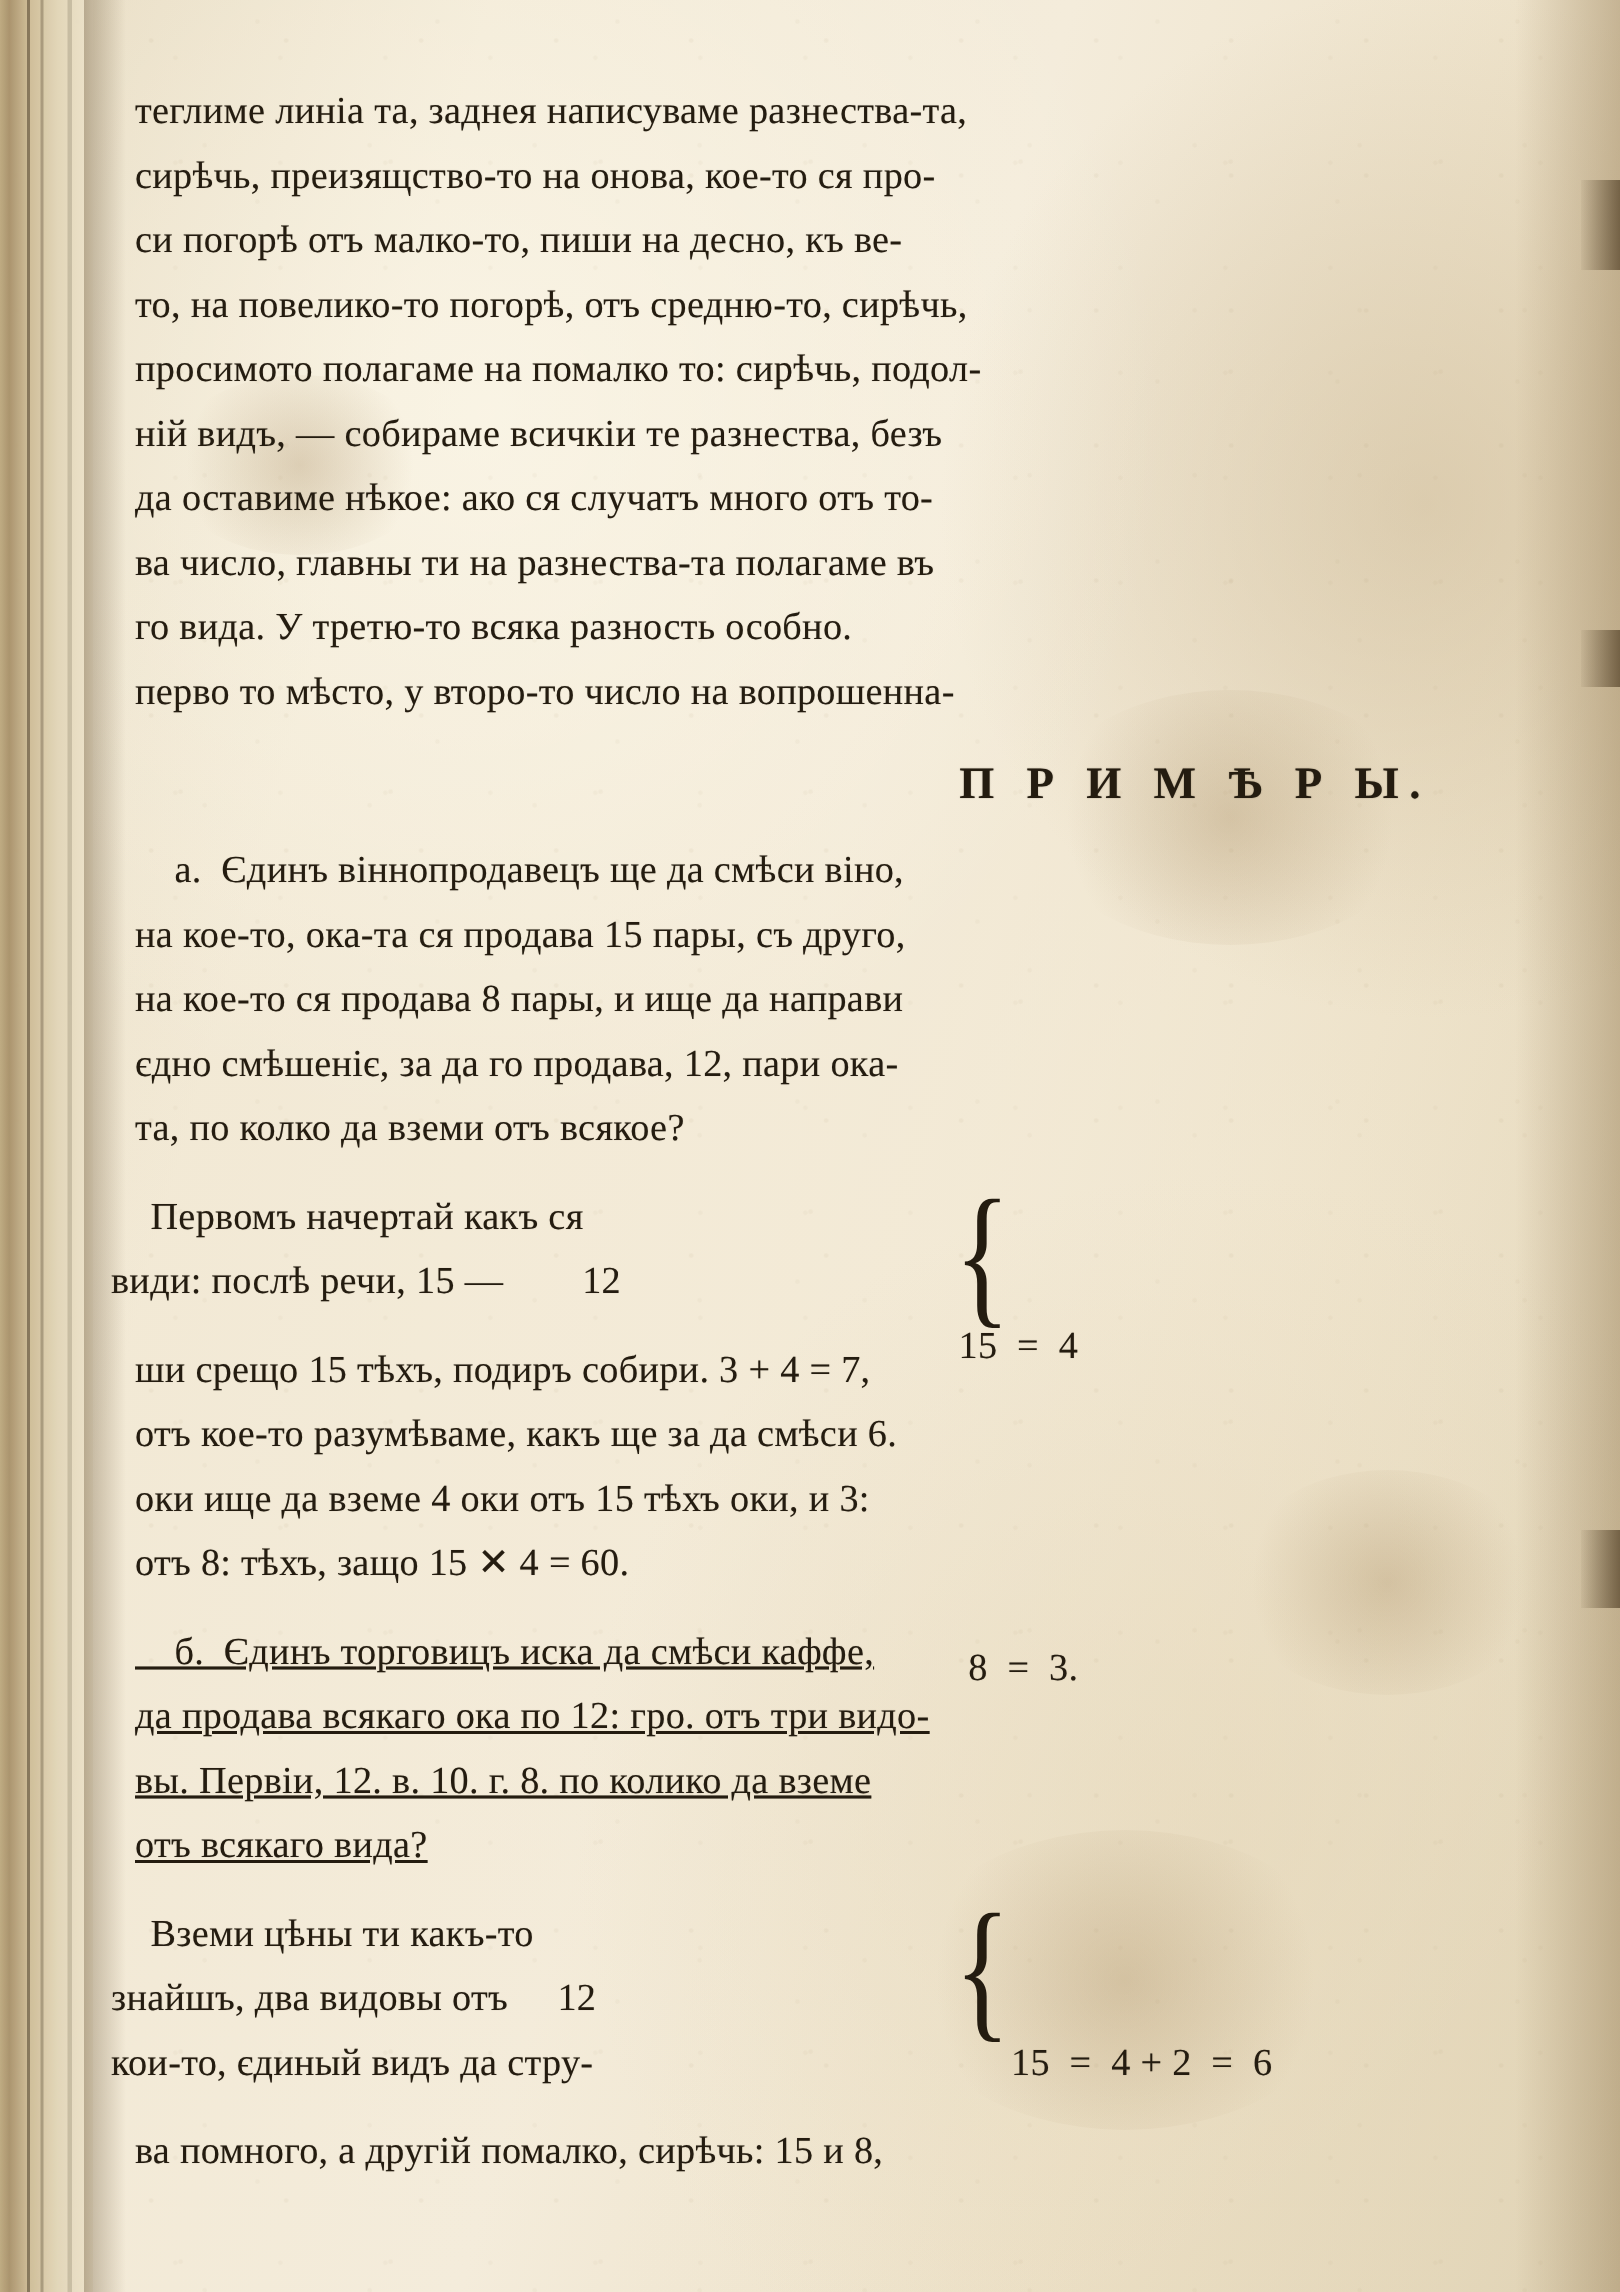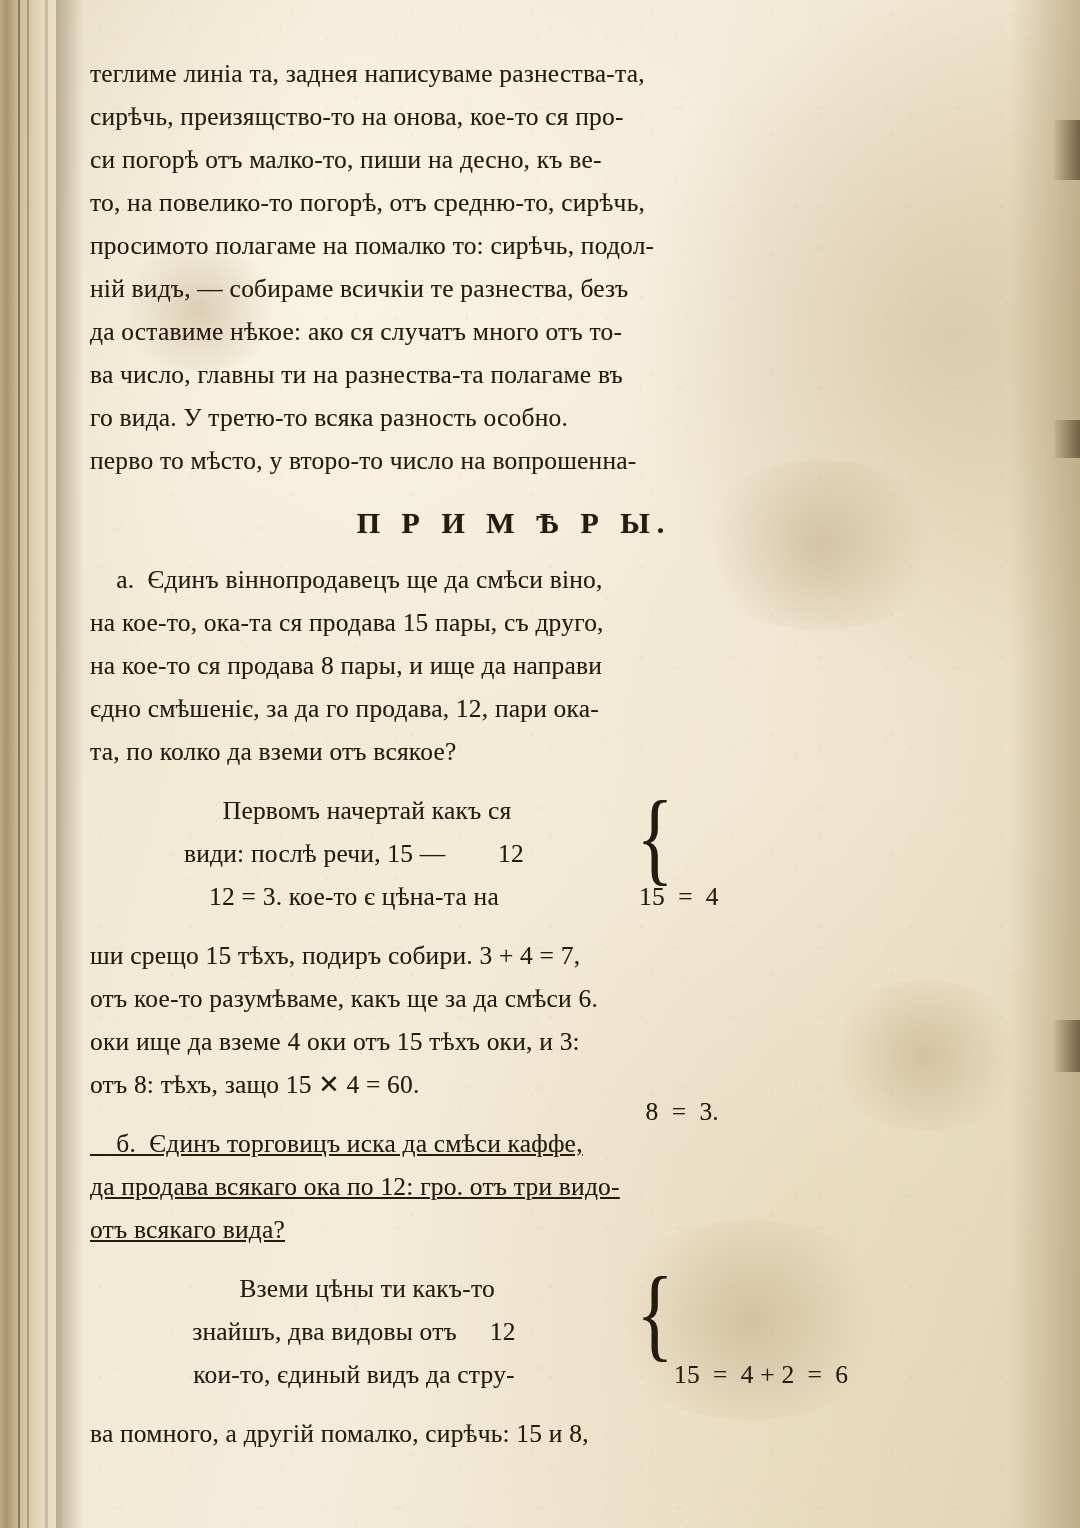--- a/index.html
+++ b/index.html
@@ -96,35 +96,34 @@
   }
   .line {
     font-size: 25.5px;
     line-height: 43px;
     letter-spacing: 0.2px;
     white-space: pre;
     text-shadow: 0 0 0.6px rgba(35,25,12,0.35);
   }
   .blk { margin: 16px; }
   .heading {
-    text-align: center;
+    text-align: right;
     font-size: 30px;
     letter-spacing: 7px;
     font-weight: bold;
     margin: 24px 0 18px 0;
     white-space: pre;
     text-shadow: 0 0 0.8px rgba(35,25,12,0.5);
   }
   .para { margin-top: 16px; text-decoration: underline; }
 
   
   .braced {
     position: relative;
     margin-top: 16px;
-    text-align: center;
   }
   .braced .left-col {
     width: 560px;
   }
   .brace {
     position: absolute;
     font-size: 104px;
     line-height: 104px;
     font-family: "Liberation Serif", serif;
     color: #241c10;
@@ -185,40 +184,40 @@
     <div class="line">на кое-то, ока-та ся продава 15 пары, съ друго,</div>
     <div class="line">на кое-то ся продава 8 пары, и ище да направи</div>
     <div class="line">єдно смѣшеніє, за да го продава, 12, пари ока-</div>
     <div class="line">та, по колко да вземи отъ всякое?</div>
   </div>
 
   <div class="braced g1box">
     <div class="left-col">
       <div class="line">    Первомъ начертай какъ ся</div>
       <div class="line">види: послѣ речи, 15 —        12</div>
-      <div class="line">12 = 3. кое-то є цѣна-та на</div>
     </div>
     <div class="brace">{</div>
     <div class="eq-col">
       <div class="line">15  =  4</div>
       <div class="line"></div>
       <div class="line"> 8  =  3.</div>
     </div>
   </div>
 
   <div class="blk">
     <div class="line">ши срещо 15 тѣхъ, подиръ собири. 3 + 4 = 7,</div>
     <div class="line">отъ кое-то разумѣваме, какъ ще за да смѣси 6.</div>
     <div class="line">оки ище да вземе 4 оки отъ 15 тѣхъ оки, и 3:</div>
     <div class="line">отъ 8: тѣхъ, защо 15 ✕ 4 = 60.</div>
   </div>
 
   <div class="blk para">
     <div class="line">    б.  Єдинъ торговицъ иска да смѣси каффе,</div>
     <div class="line">да продава всякаго ока по 12: гро. отъ три видо-</div>
+    <div class="line">вы. Первіи, 12. в. 10. г. 8. по колико да вземе</div>
     <div class="line">отъ всякаго вида?</div>
   </div>
 
   <div class="braced g2box">
     <div class="left-col">
       <div class="line">    Вземи цѣны ти какъ-то</div>
       <div class="line">знайшъ, два видовы отъ     12</div>
       <div class="line">кои-то, єдиный видъ да стру-</div>
     </div>
     <div class="brace">{</div>

